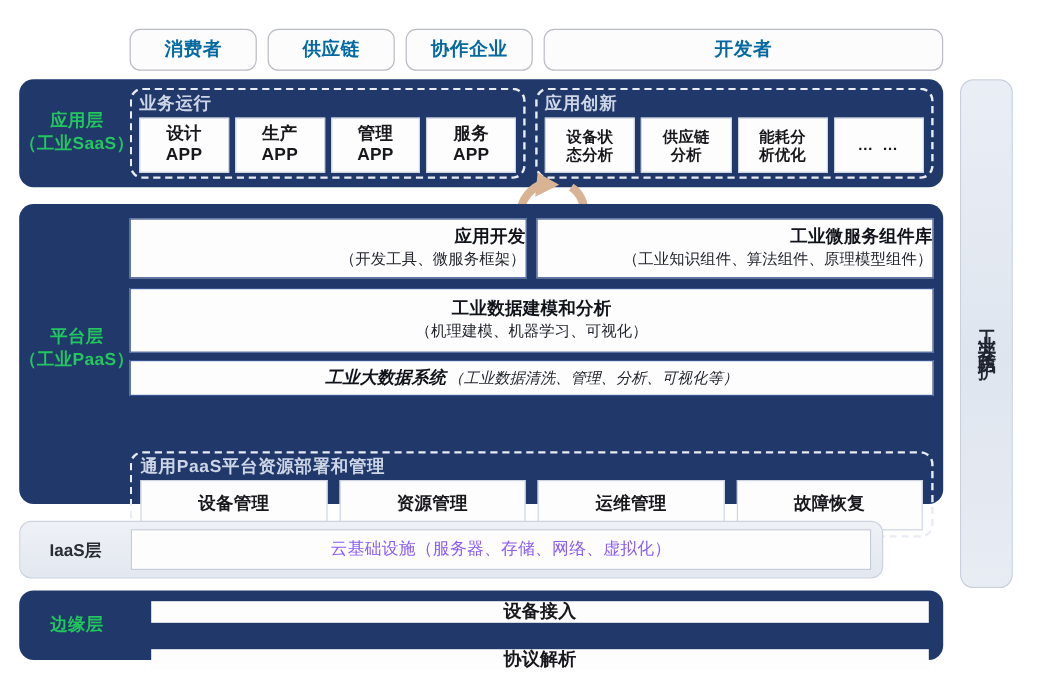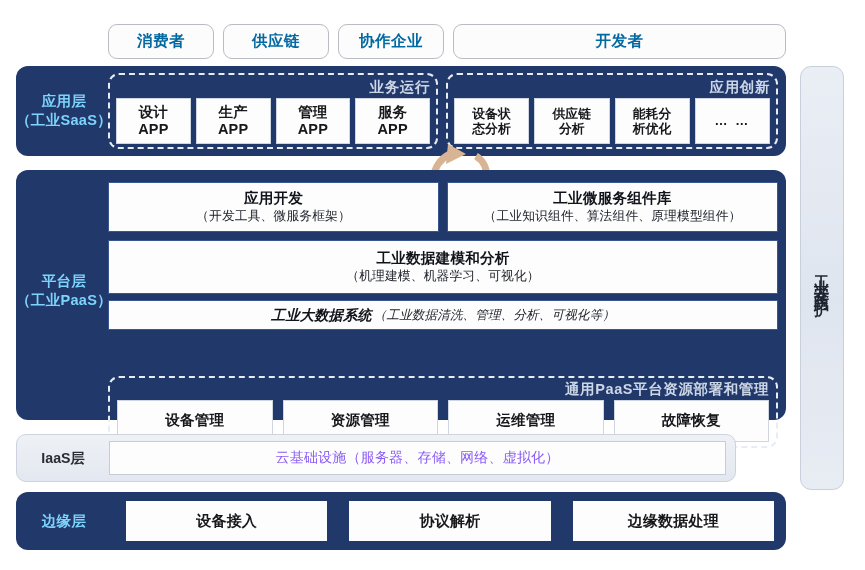--- a/index.html
+++ b/index.html
@@ -46,21 +46,21 @@
   
   .panel {
     position: absolute;
     background: #21386a;
     border-radius: 12px;
   }
   .panel-label {
     position: absolute;
     left: 0;
     width: 96px;
-    color: #7dd3fc;
+    color: #22c55e;
     font-size: 14.5px;
     font-weight: 600;
     text-align: center;
     line-height: 1.34;
     letter-spacing: .3px;
   }
 
   
   #app-layer { left: 16px; top: 66px; width: 770px; height: 90px; }
   #app-layer .panel-label { top: 26px; }
@@ -74,21 +74,21 @@
     box-sizing: border-box;
     padding: 3px 6px 6px 6px;
   }
   #group-biz { left: 92px; width: 330px; }
   #group-inno { left: 430px; width: 332px; }
 
   .group-title {
     color: #cdd6e6;
     font-size: 14.5px;
     font-weight: 600;
-    text-align: right;
+    text-align: left;
     line-height: 18px;
     height: 18px;
     letter-spacing: .6px;
   }
   .group-cells {
     display: flex;
     gap: 5px;
     height: 46px;
     margin-top: 2px;
   }
@@ -145,21 +145,21 @@
   }
   .box-sub {
     font-size: 12.8px;
     font-weight: 500;
     line-height: 1.3;
     color: #22252c;
     letter-spacing: .1px;
   }
 
   #row-dev { top: 12px; height: 50px; display: flex; gap: 8px; }
-  #row-dev .box-white { flex: 1; }
+  #row-dev .box-white { flex: 1; align-items: flex-end; }
 
   #row-model { top: 70px; height: 54px; }
   #row-bigdata { top: 130px; height: 30px; font-style: italic; }
   #row-bigdata .box-white { height: 100%; flex-direction: row; gap: 2px; }
   #row-bigdata .box-title { font-size: 14.2px; }
   #row-bigdata .box-sub { font-size: 12.6px; }
 
   #group-paas {
     position: absolute;
     left: 92px; top: 166px;
@@ -215,20 +215,21 @@
 
   
   #edge-layer { left: 16px; top: 492px; width: 770px; height: 58px; }
   #edge-layer .panel-label { top: 20px; font-size: 14.5px; }
   #edge-cells {
     position: absolute;
     left: 110px; top: 9px;
     width: 648px; height: 40px;
     display: flex;
     gap: 22px;
+    flex-direction: column;
   }
   #edge-cells .cell-white {
     font-size: 15px;
     border: none;
   }
 
   
   #security-bar {
     position: absolute;
     left: 800px; top: 66px;

